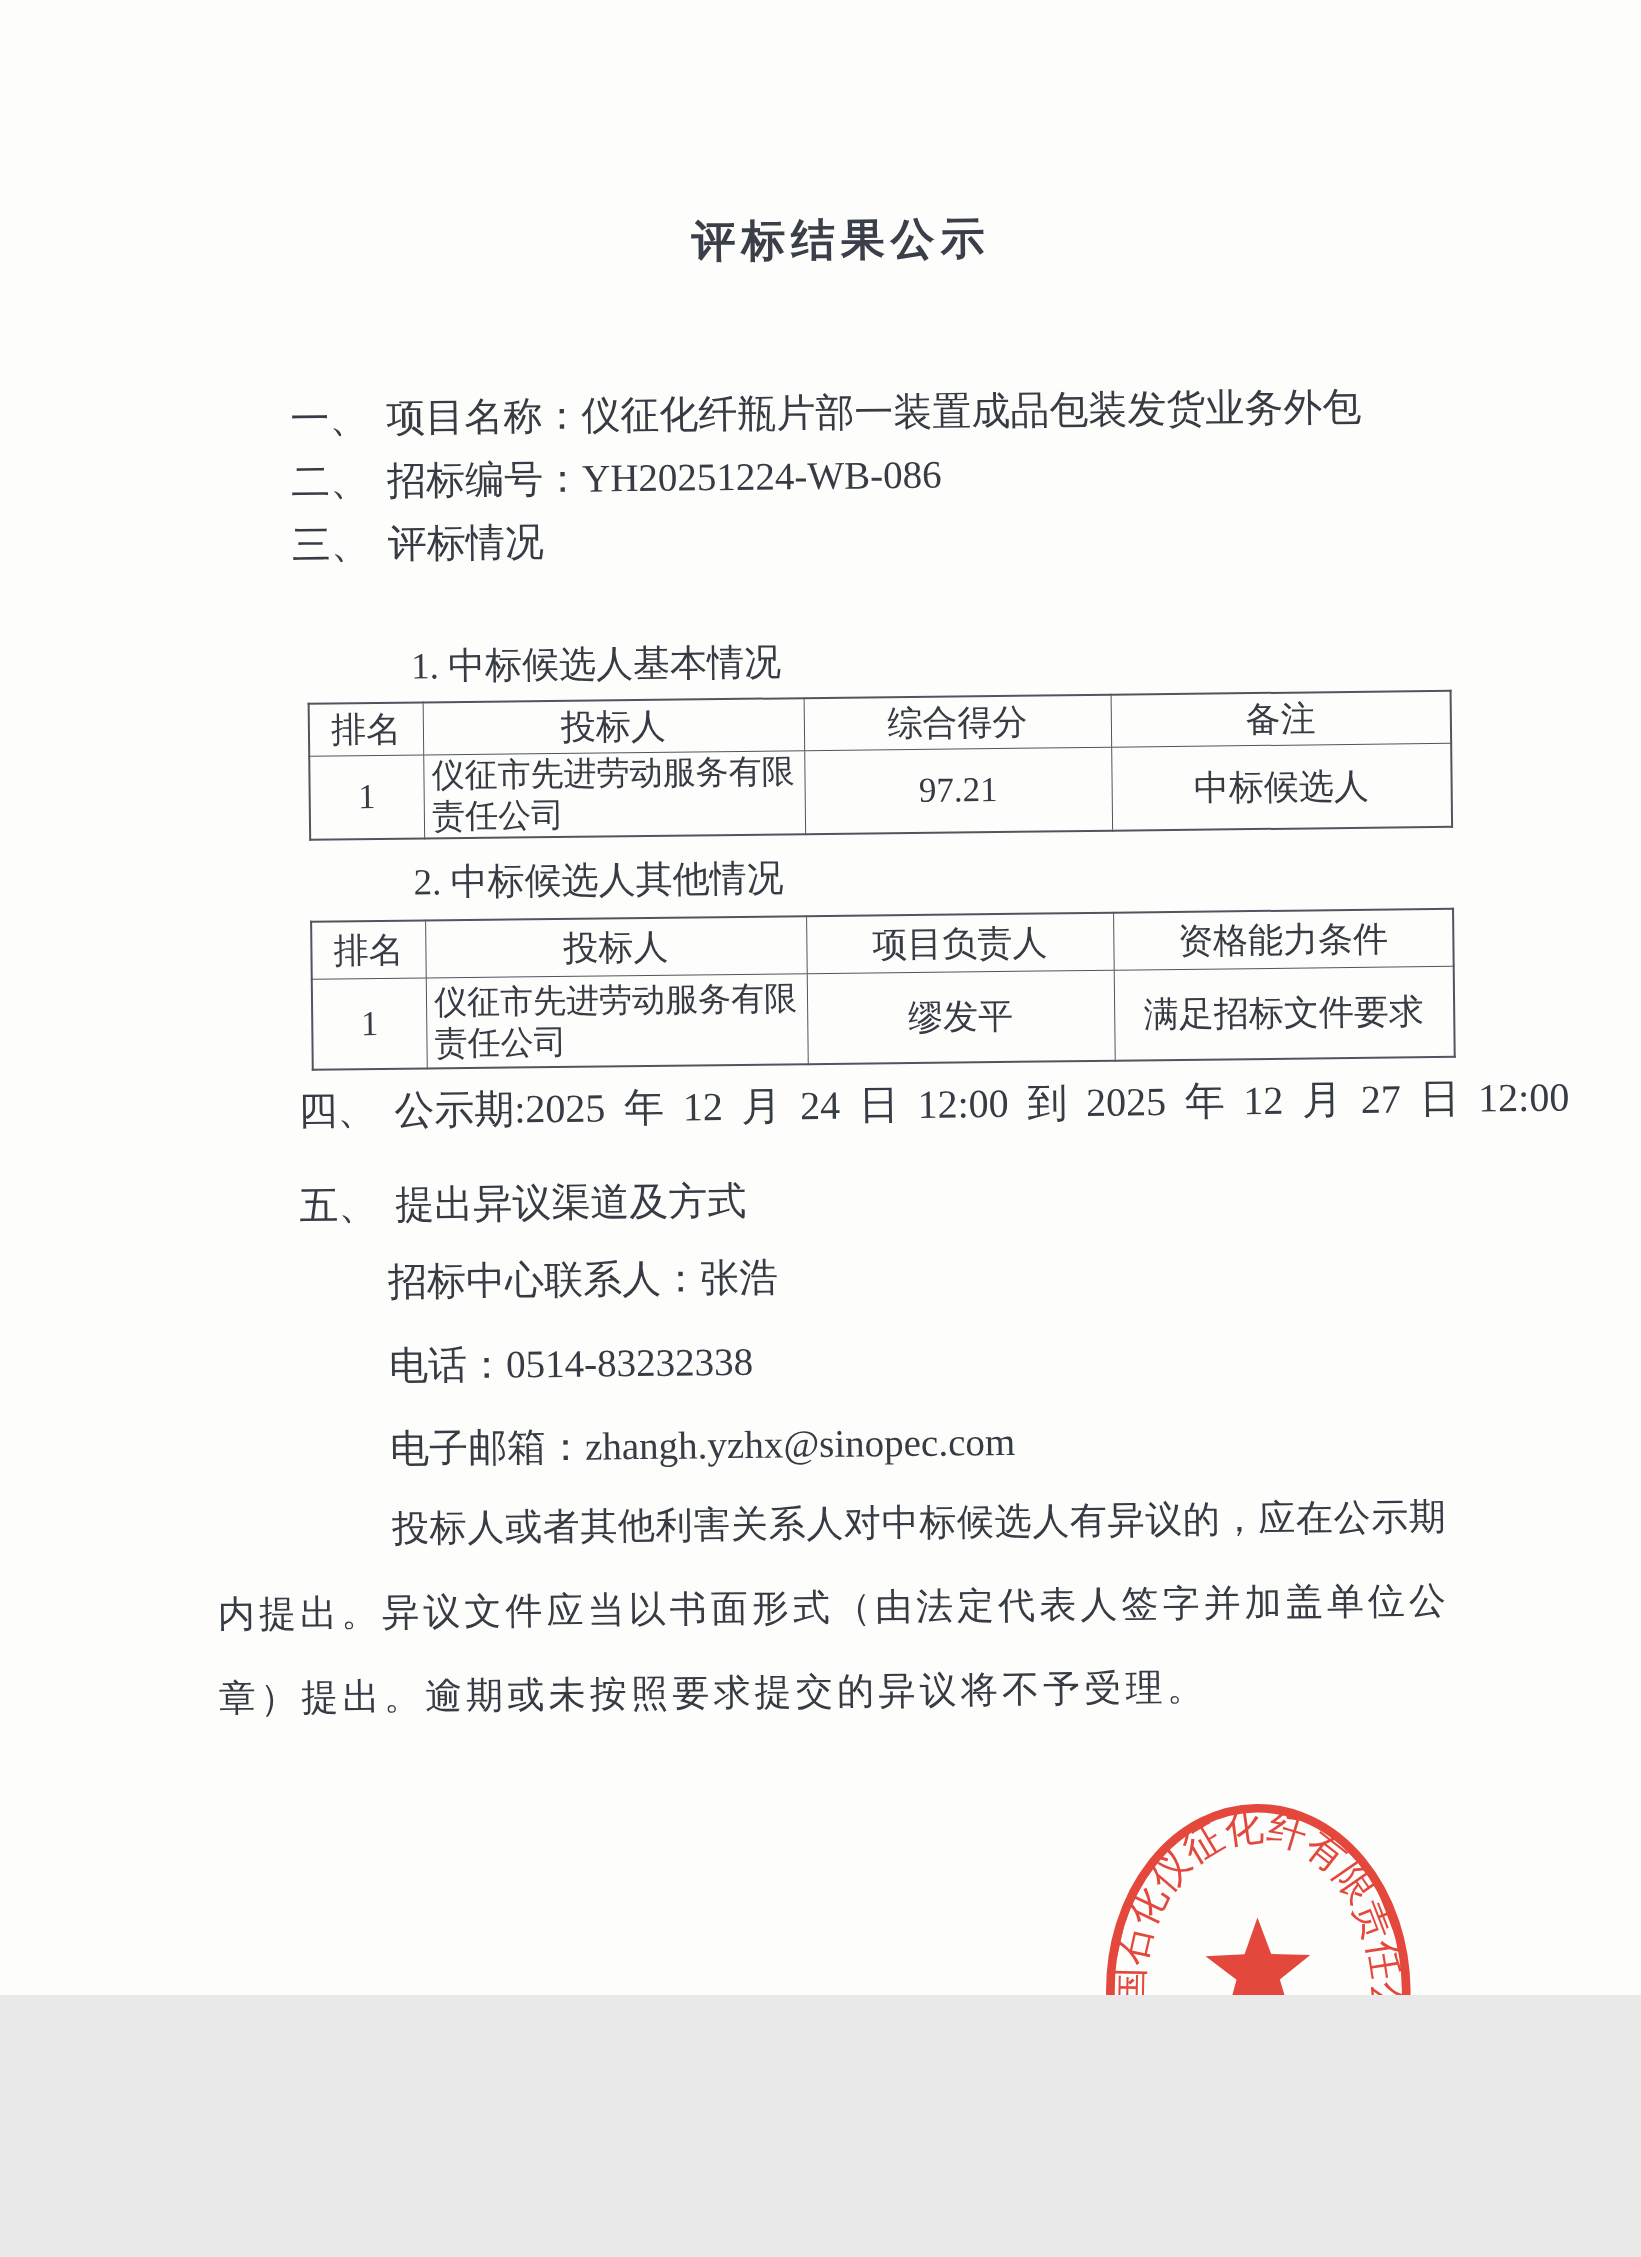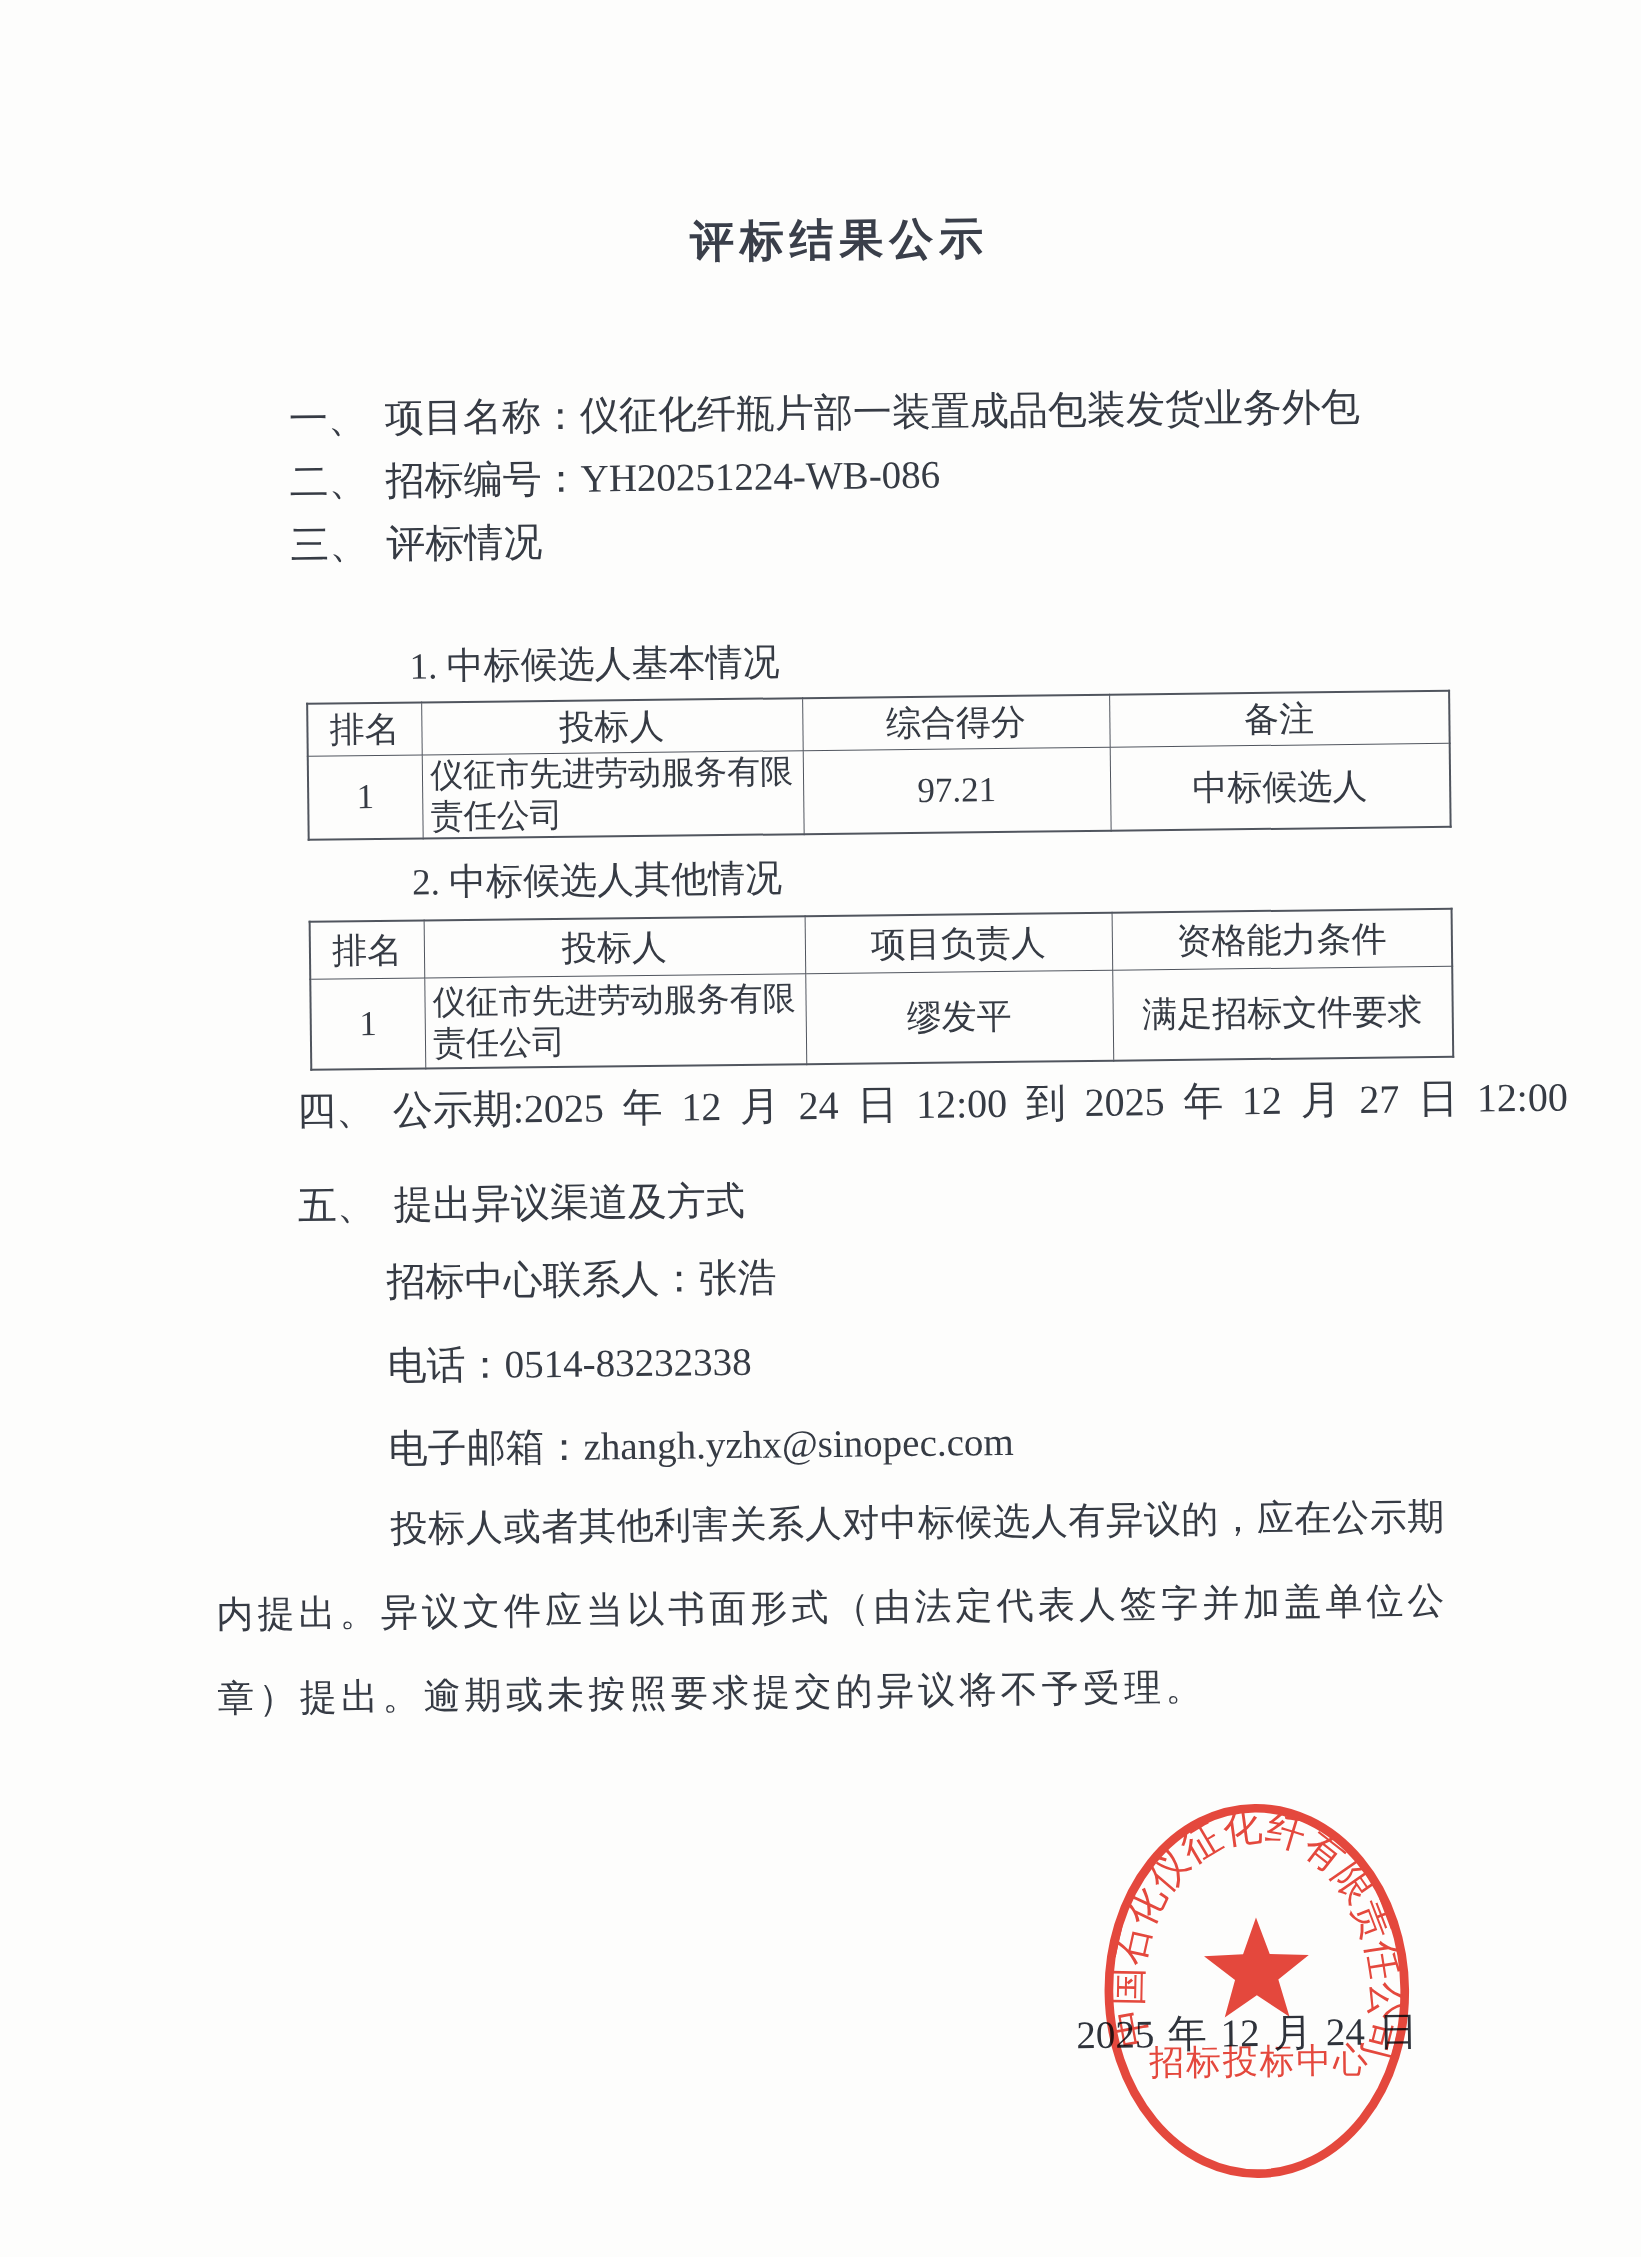--- a/index.html
+++ b/index.html
@@ -1,18 +1,18 @@
 <!DOCTYPE html>
 <html><head>
 <meta charset="utf-8">
 <style>
   html,body{margin:0;padding:0;background:#e9e9e9;}
   .sheet{
     position:relative;
-    width:1641px;height:2257px;
+    width:1641px;height:1995px;
     margin:0 auto;
     background:#fdfdfc;
     overflow:hidden;
     font-family:"Liberation Serif","DejaVu Serif",serif;
     color:#363b44;
   }
   .content{position:absolute;inset:0;transform:rotate(-0.65deg);transform-origin:50% 50%;}
   .doc-title{
     position:absolute;top:216px;left:0;width:100%;
     text-align:center;

